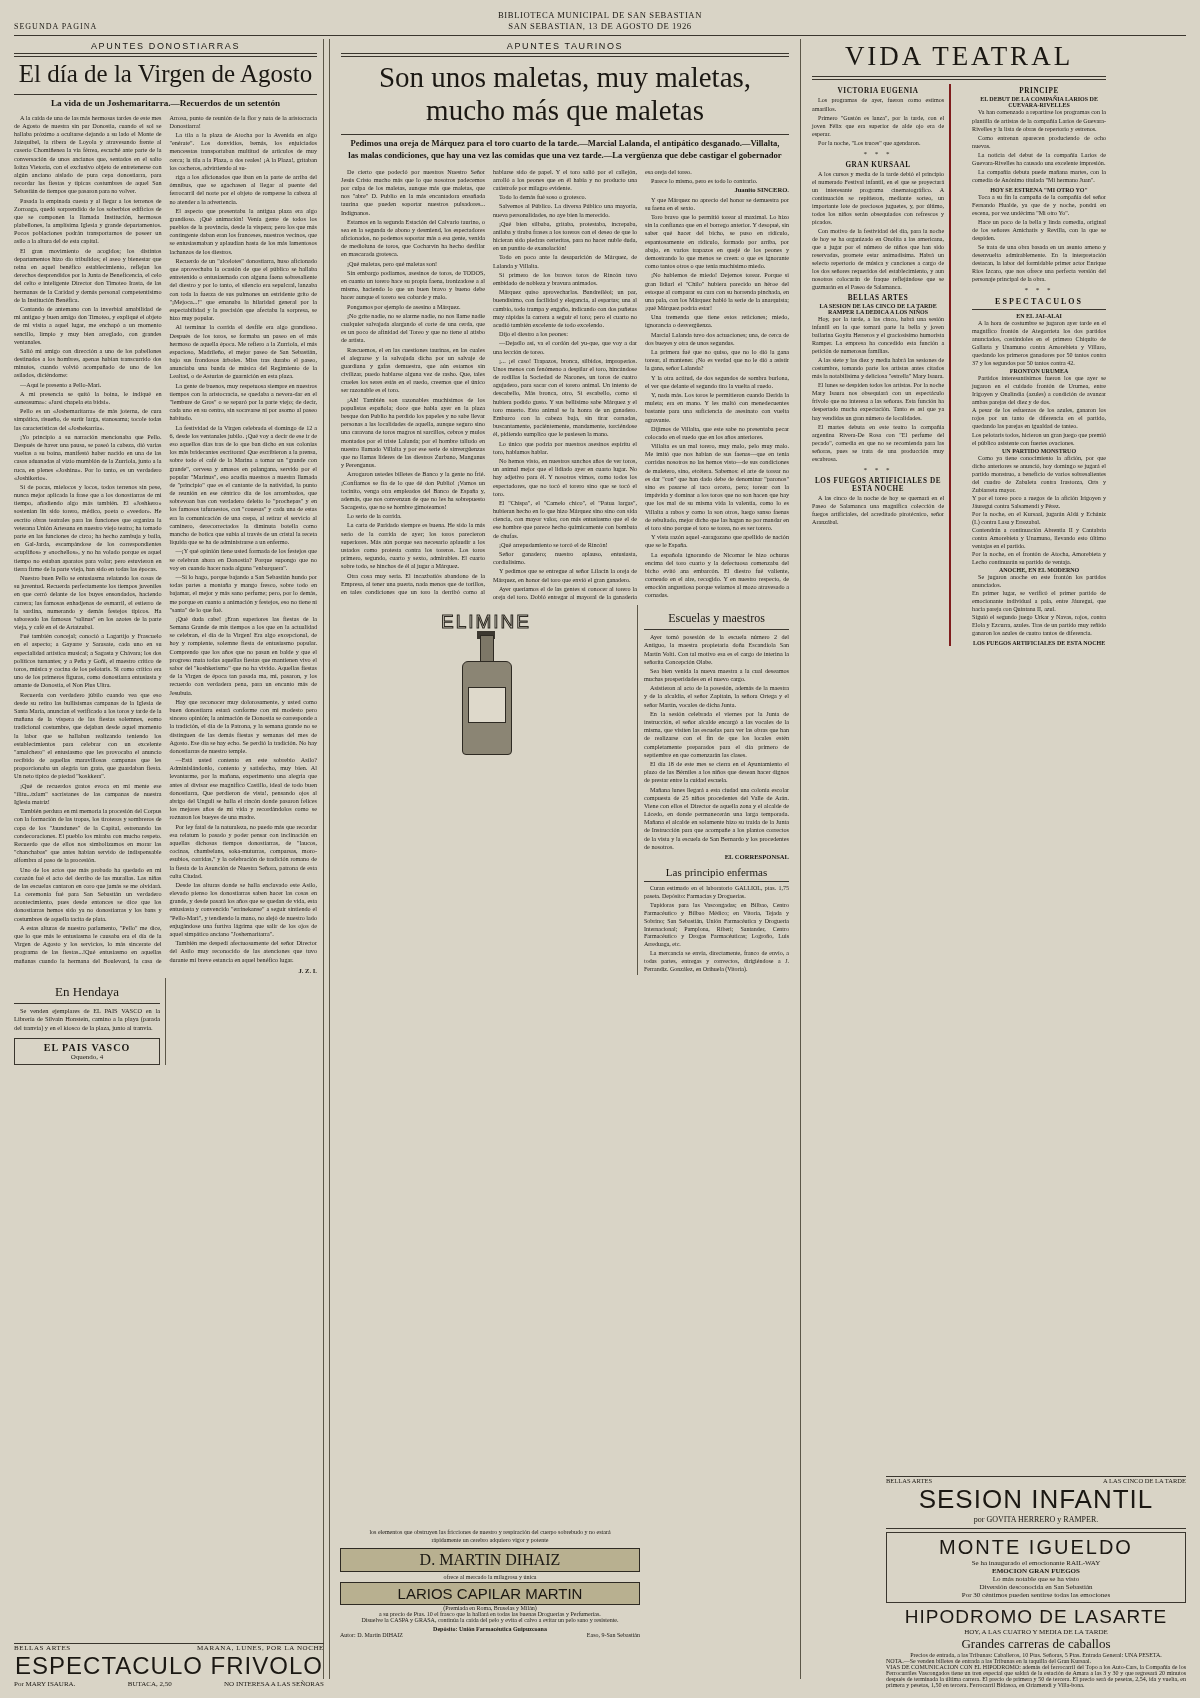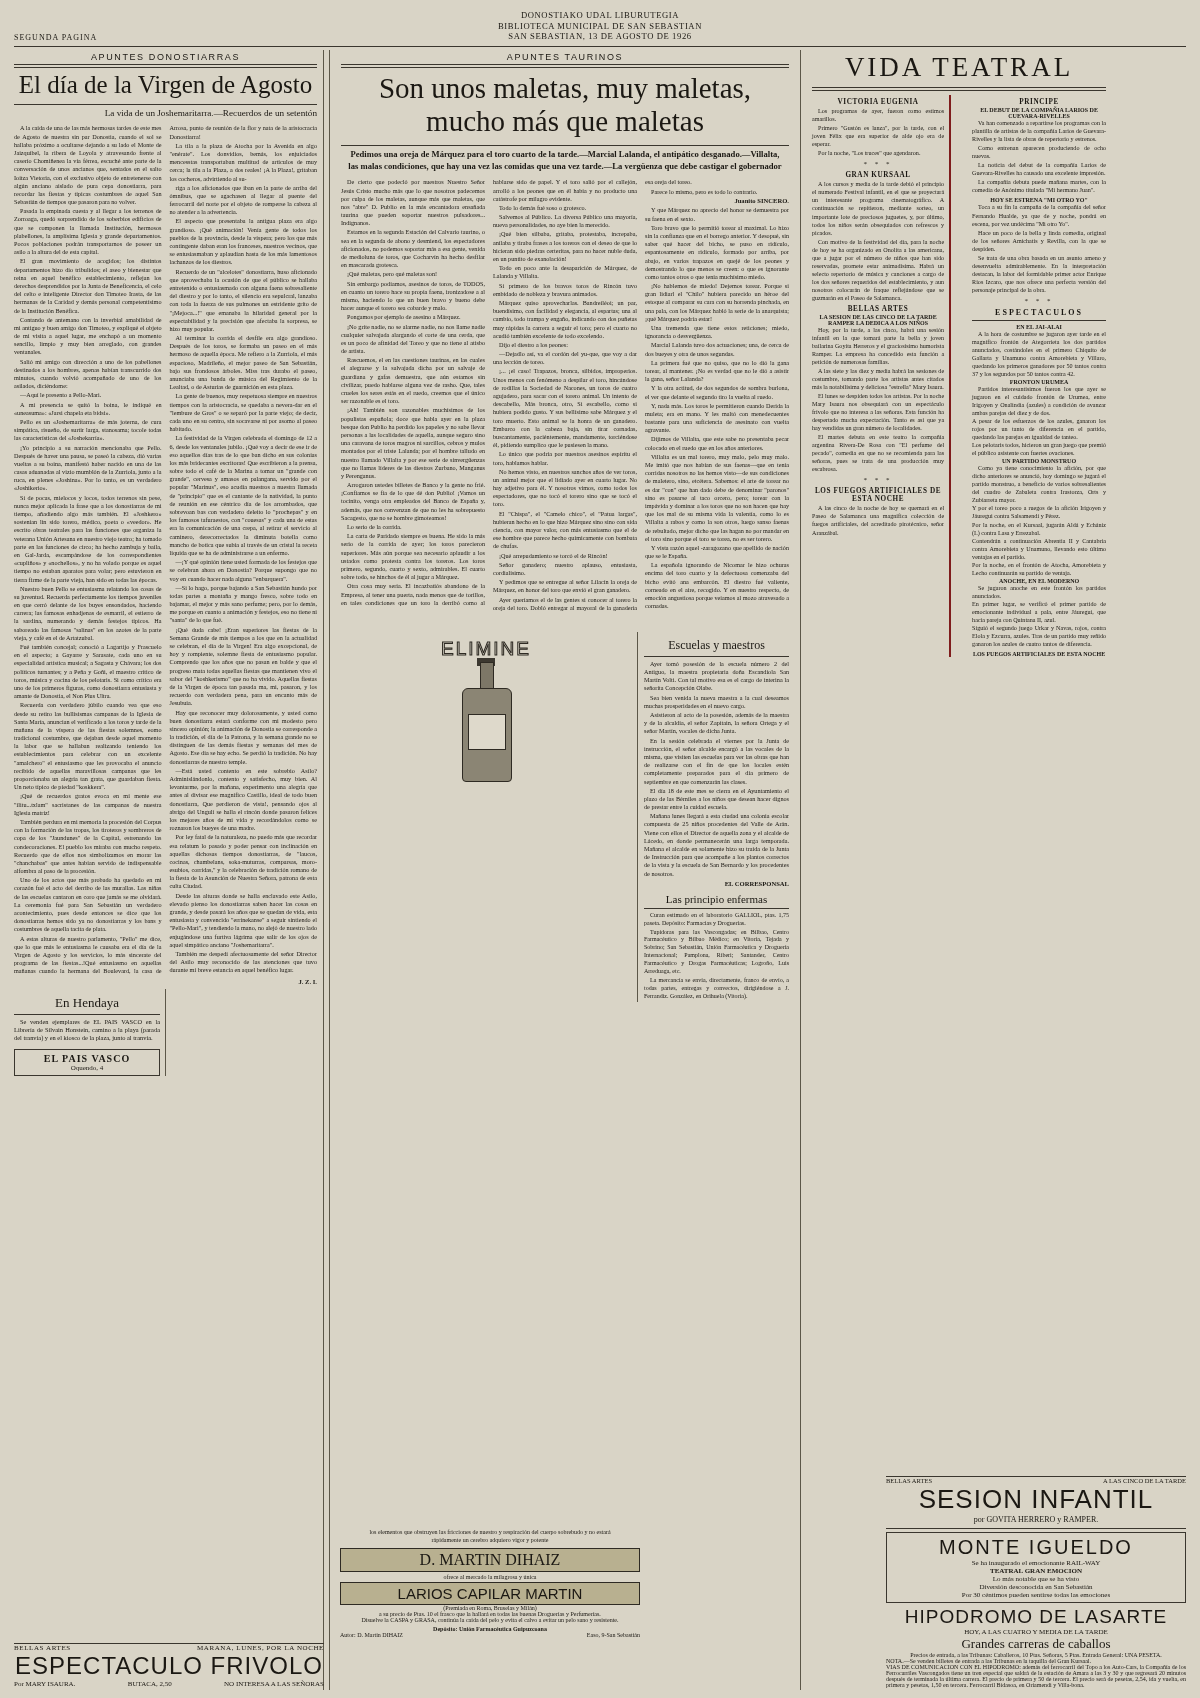--- a/index.html
+++ b/index.html
@@ -29,21 +29,21 @@
     text-align:center;font-size:9px;letter-spacing:1.6px;text-transform:uppercase;
     margin:2px 0 2px 0;font-family:"Liberation Sans",sans-serif;
   }
   .hr-dbl{border-top:1px solid #3a362e;border-bottom:1px solid #3a362e;height:2px;margin:2px 0 4px 0;}
   .headline{
     font-family:"Liberation Serif", serif;
     text-align:center;line-height:1.05;font-weight:400;
   }
   .h-virgen{font-size:25px;margin:4px 0 6px 0;}
   .h-maletas{font-size:29px;line-height:1.12;margin:4px 0 8px 0;}
-  .sub-bold{font-size:9.2px;text-align:right;font-weight:normal;margin:0 0 4px 0;line-height:1.3;}
+  .sub-bold{font-size:9.2px;text-align:center;font-weight:bold;margin:0 0 4px 0;line-height:1.3;}
   .deck{font-size:8.6px;text-align:center;font-weight:bold;line-height:1.35;margin:0 0 6px 0;padding:0 4px;}
   
   .body{
     font-size:6.2px;line-height:1.32;text-align:justify;
     -webkit-hyphens:auto;hyphens:auto;
     column-gap:8px;
   }
   .body p{margin:0 0 1px 0;text-indent:6px;}
   .two{column-count:2;}
   .three{column-count:3;}
@@ -78,21 +78,20 @@
   .hairline{border-top:1px solid #3a362e;margin:3px 0;}
 </style>
 </head>
 <body>
 
 <div class="page">
 
   <div class="masthead">
     <div class="left">SEGUNDA PAGINA</div>
     <div class="center">
-      <div>DONOSTIAKO UDAL LIBURUTEGIA</div>
       <div>BIBLIOTECA MUNICIPAL DE SAN SEBASTIAN</div>
       <div>SAN SEBASTIAN, 13 DE AGOSTO DE 1926</div>
     </div>
     <div class="right"></div>
   </div>
   <hr class="rule">
 
   <div class="columns">
 
     <div class="col c1">
@@ -217,21 +216,21 @@
         <p>Marcial Lalanda tuvo dos actuaciones; una, de cerca de dos bueyes y otra de unos segundas.</p>
         <p>La primera fué que no quiso, que no lo dió la gana torear, al mantener. ¡No es verdad que no le dió a asistir la gana, señor Lalanda?</p>
         <p>Y la otra actitud, de dos segundos de sombra burlona, el ver que delante el segundo tiro la vuelta al ruedo.</p>
         <p>Y, nada más. Los toros le permitieron cuando Derida la muleta; era en mano. Y les maltó con menedecuentes bastante para una suficiencia de asesinato con vuelta agravante.</p>
         <p>Dijimos de Villalta, que este sabe no presentaba pecar colocado en el ruedo que en los años anteriores.</p>
         <p>Villalta es un mal torero, muy malo, pelo muy malo. Me imitó que nos habían de sus faenas—que en tenía corridas nosotros no las hemos visto—de sus condiciones de maletero, sino, etcétera. Sabemos: el arte de torear no es dar "con" que han dado debe de denominar "paronos" sino es pasarse al taco orcero, pero; torear con la impávida y dominar a los toros que no son hacen que hay que los mal de su misma vida la valentía, como lo es Villalta a rabos y como la son otros, luego sanso faenas de rebultado, mejor dicho que las hagan no por mandar en el toro sino porque el toro se torea, no es ser torero.</p>
         <p>Y vista razón aquel -zaragozano que apellido de nación que se le España.</p>
         <p>La española ignorando de Nicomar le hizo ochuras encima del toro cuarto y la defectuosa comenzaba del bicho evitó ana embarcón. El diestro fué valiente, corneado en el aire, recogido. Y en nuestro respecto, de emoción angustiosa porque veíamos al mozo atravesado a cornadas.</p>
       </div>
 
-      <div style="display:flex;margin-top:20px;">
+      <div style="display:flex;margin-top:4px;">
         <div style="width:300px;padding-right:6px;border-right:1px solid #5c5748;">
           <div class="center" style="margin-top:6px;">
             <div class="outline-text">ELIMINE</div>
             <div class="bottle">
               <div class="cap"></div>
                 <div class="neck"></div>
                 <div class="bod"></div>
                 <div class="lbl"></div>
             </div>
           </div>
@@ -356,21 +355,21 @@
         <div style="display:flex;justify-content:space-between;font-size:6.5px;">
           <span>BELLAS ARTES</span>
           <span>A LAS CINCO DE LA TARDE</span>
         </div>
         <div class="center" style="font-size:26px;letter-spacing:1px;font-family:'Liberation Sans',sans-serif;">SESION INFANTIL</div>
         <div class="center" style="font-size:8px;">por GOVITA HERRERO y RAMPER.</div>
         <hr class="rule">
         <div class="framed" style="margin-top:3px;">
           <div class="center" style="font-size:20px;letter-spacing:2px;font-family:'Liberation Sans',sans-serif;">MONTE IGUELDO</div>
           <div class="center t7">Se ha inaugurado el emocionante RAIL-WAY</div>
-          <div class="center t7 bold">TEATRAL GRAN EMOCION</div>
+          <div class="center t7 bold">EMOCION GRAN FUEGOS</div>
           <div class="center t7">Lo más notable que se ha visto</div>
           <div class="center t7">Diversión desconocida en San Sebastián</div>
           <div class="center t7">Por 30 céntimos pueden sentirse todas las emociones</div>
         </div>
         <div style="margin-top:3px;">
           <div class="center" style="font-size:19px;letter-spacing:1px;font-family:'Liberation Sans',sans-serif;">HIPODROMO DE LASARTE</div>
           <div class="center t7">HOY, A LAS CUATRO Y MEDIA DE LA TARDE</div>
           <div class="center" style="font-size:13px;">Grandes carreras de caballos</div>
           <div class="tiny center">Precios de entrada, a las Tribunas: Caballeros, 10 Ptas. Señoras, 5 Ptas.  Entrada General: UNA PESETA.</div>
           <div class="tiny just">NOTA.—Se venden billetes de entrada a las Tribunas en la taquilla del Gran Kursaal.</div>

